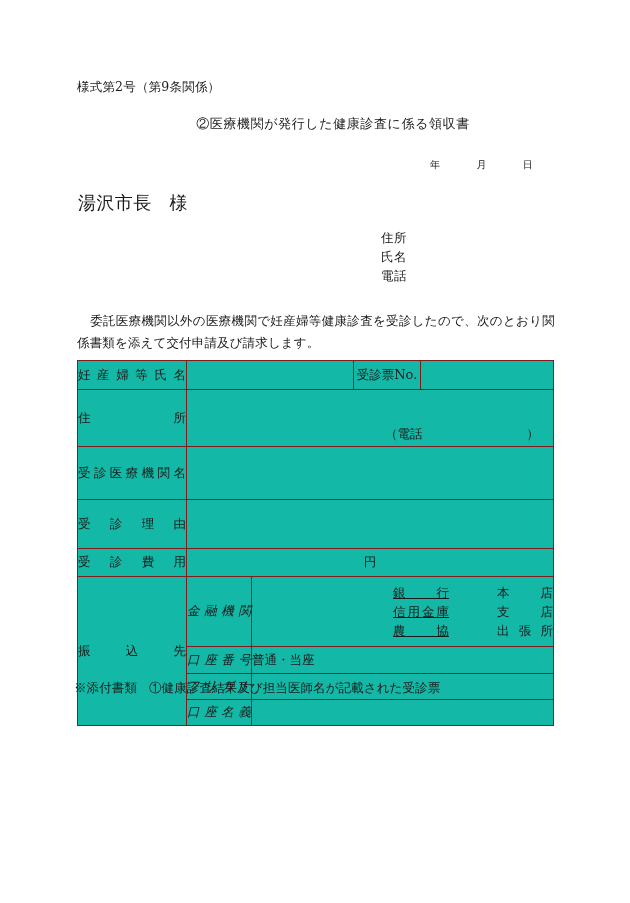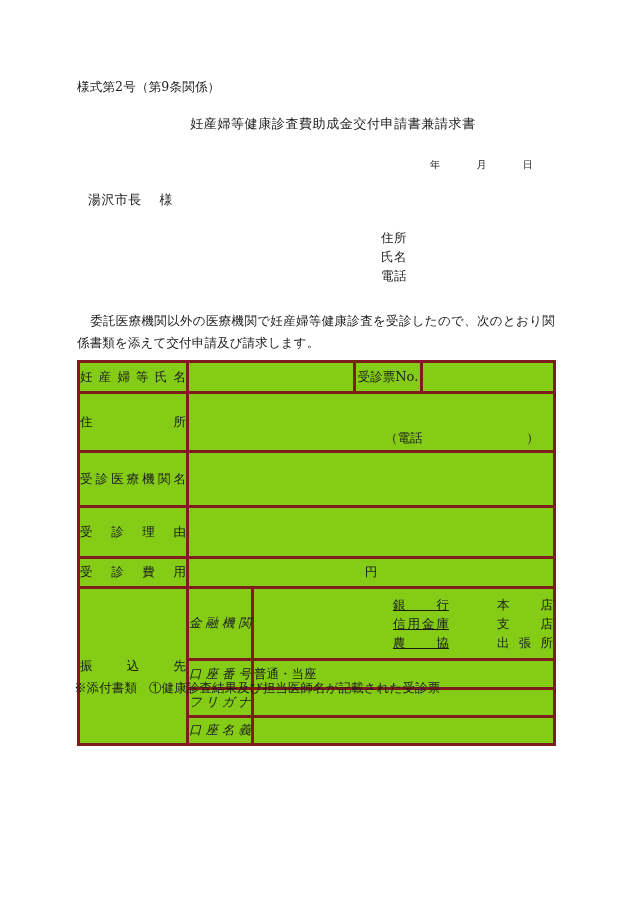--- a/index.html
+++ b/index.html
@@ -48,23 +48,23 @@
     position: absolute;
     left: 430px;
     top: 158px;
     font-size: 10px;
     white-space: nowrap;
   }
   .date-line .gap { display: inline-block; width: 30px; }
 
   .addressee {
     position: absolute;
-    left: 88px;
+    left: 78px;
     top: 191px;
-    font-size: 13px;
+    font-size: 18px;
     letter-spacing: 0.4px;
     white-space: nowrap;
   }
   .addressee .honorific { margin-left: 18px; }
 
   .applicant-block {
     position: absolute;
     left: 381px;
     top: 228px;
     font-size: 12.5px;
@@ -89,24 +89,24 @@
   .form-table {
     position: absolute;
     left: 77px;
     top: 360px;
     width: 476px;
     border-collapse: collapse;
     table-layout: fixed;
     font-size: 12.5px;
   }
   .form-table td {
-    border: 3px solid #7f1d1d;
+    border: 1px solid #7f1d1d;
     padding: 0;
     vertical-align: middle;
-    background: #84cc16;
+    background: #14b8a6;
   }
   
   .lbl {
     text-align: justify;
     text-align-last: justify;
     padding: 0 12px;
     white-space: nowrap;
     letter-spacing: 0;
   }
   .lbl-center {
@@ -177,21 +177,21 @@
   .notes .note-label { margin-right: 12px; }
   .notes .note-indent { display: inline-block; width: 86px; }
 </style>
 </head>
 <body>
 
 <div class="page">
 
   <div class="form-no">様式第2号（第9条関係）</div>
 
-  <div class="doc-title">妊産婦等健康診査費助成金交付申請書兼請求書</div>
+  <div class="doc-title">②医療機関が発行した健康診査に係る領収書</div>
 
   <div class="date-line">
     <span>年</span>
     <span class="gap"></span>
     <span>月</span>
     <span class="gap"></span>
     <span>日</span>
   </div>
 
   <div class="addressee">

